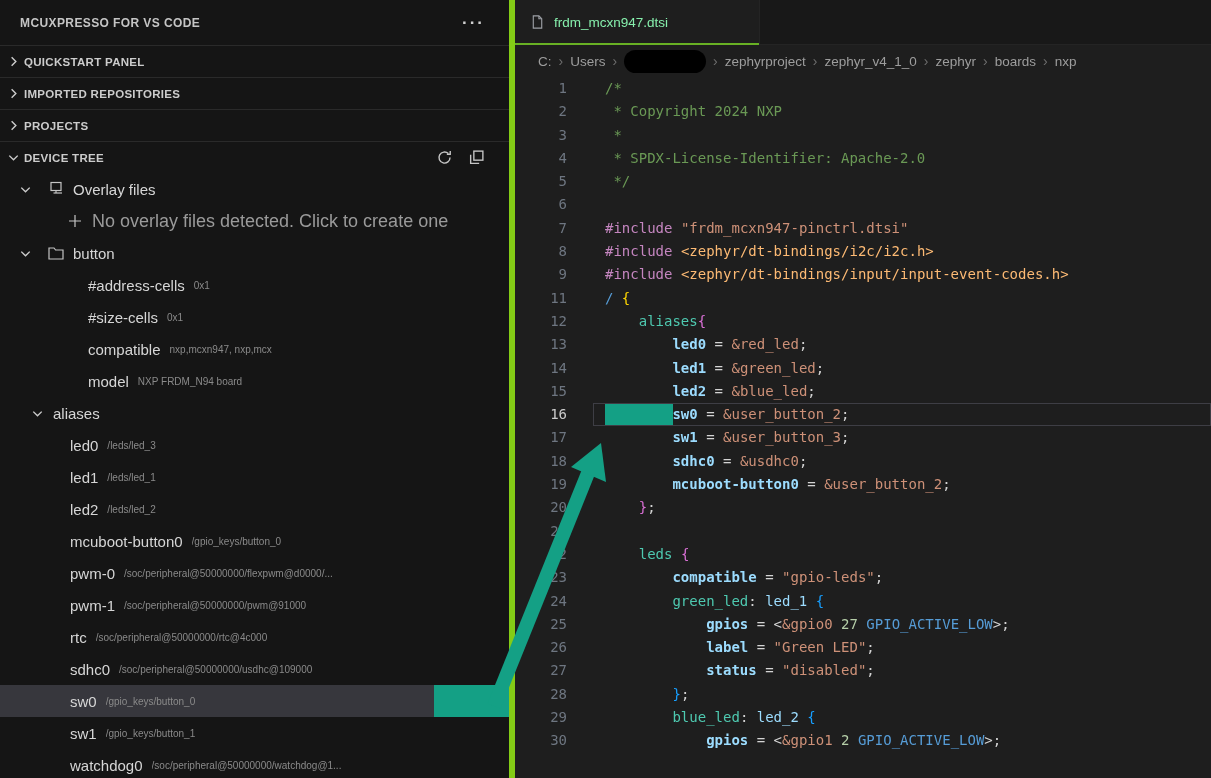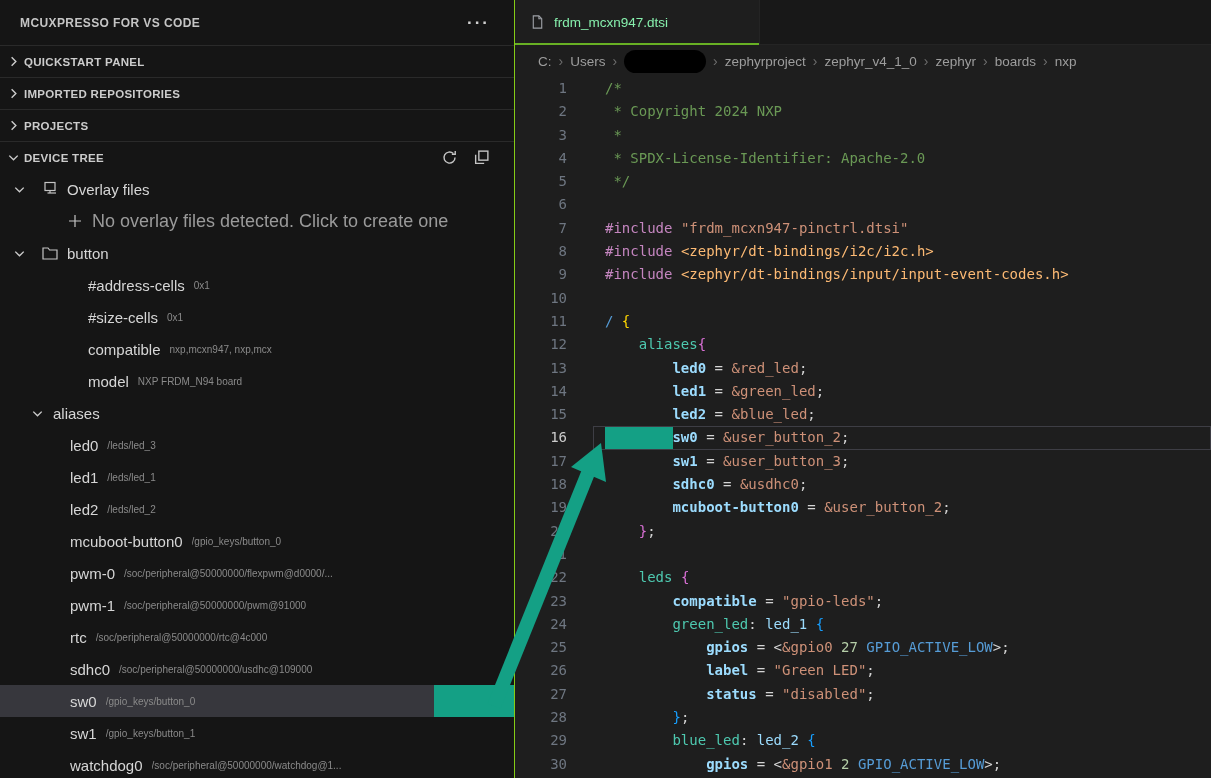--- a/index.html
+++ b/index.html
@@ -6,40 +6,40 @@
     --teal:#14A085;
     --accent:#68B024;
   }
   *{box-sizing:border-box;margin:0;padding:0;}
   html,body{width:1211px;height:778px;overflow:hidden;background:#1e1e1e;
     font-family:"Liberation Sans",sans-serif;}
   #app{position:relative;width:1211px;height:778px;}
 
   
   .sidebar{position:absolute;left:0;top:0;width:515px;height:778px;background:#151515;
-    border-right:1px solid #84cc16;overflow:hidden;}
+    border-right:6px solid #84cc16;overflow:hidden;}
   .sb-header{height:45px;display:flex;align-items:center;justify-content:space-between;
     padding:0 24px 0 20px;}
   .sb-title{font-size:12px;font-weight:600;color:#c5c5c5;letter-spacing:.4px;}
   .sb-more{color:#d0d0d0;font-size:17px;font-weight:700;letter-spacing:2px;cursor:pointer;line-height:1;}
   .section{height:32px;display:flex;align-items:center;border-top:1px solid #2a2a2a;
     padding-left:6px;color:#cccccc;font-weight:700;font-size:11.5px;letter-spacing:.3px;cursor:pointer;}
   .sec-label{margin-left:3px;}
   .sec-actions{margin-left:auto;display:flex;gap:15px;padding-right:24px;align-items:center;}
   .chev{width:15px;height:15px;flex:0 0 15px;}
   .chev path{stroke:#cccccc;stroke-width:1.5;fill:none;}
   .icon16{width:17px;height:17px;}
   .icon16 *{stroke:#c5c5c5;stroke-width:1.3;fill:none;}
 
   .tree{position:relative;}
   .trow{position:relative;height:32px;display:flex;align-items:center;color:#cccccc;
     font-size:15px;cursor:pointer;white-space:nowrap;overflow:hidden;}
   .trow .ticon{width:18px;height:18px;flex:0 0 18px;margin-left:14px;}
   .trow .ticon *{stroke:#c5c5c5;stroke-width:1.2;fill:none;}
-  .lvl1{padding-left:12px;text-align:center;}
+  .lvl1{padding-left:18px;text-align:center;}
   .lvl1 .tname{margin-left:8px;}
   .lvl1b{padding-left:52px;color:#9a9a9a;font-size:18px;}
   .lvl1b .tmuted{margin-left:8px;}
   .prop-row{padding-left:88px;}
   .lvl2{padding-left:30px;}
   .lvl2 .tname{margin-left:8px;}
   .alias{padding-left:70px;}
   .tname{color:#d6d6d6;}
   .tval{color:#8a8a8a;font-size:10px;margin-left:9px;overflow:hidden;text-overflow:ellipsis;}
   .alias.selected{background:#37373d;}
@@ -303,24 +303,20 @@
         </div>
         <div class="codeline">
           <span class="gutter">8</span>
           <span class="linetext"><span class="tk-kw">#include</span><span class="tk-pl"> </span><span class="tk-inc">&lt;zephyr/dt-bindings/i2c/i2c.h&gt;</span></span>
         </div>
         <div class="codeline">
           <span class="gutter">9</span>
           <span class="linetext"><span class="tk-kw">#include</span><span class="tk-pl"> </span><span class="tk-inc">&lt;zephyr/dt-bindings/input/input-event-codes.h&gt;</span></span>
         </div>
         <div class="codeline">
-          <span class="gutter">10</span>
-          <span class="linetext"></span>
-        </div>
-        <div class="codeline">
           <span class="gutter">11</span>
           <span class="linetext"><span class="tk-slash">/ </span><span class="tk-b1">{</span></span>
         </div>
         <div class="codeline">
           <span class="gutter">12</span>
           <span class="linetext"><span class="tk-pl">    </span><span class="tk-node">aliases</span><span class="tk-b2">{</span></span>
         </div>
         <div class="codeline">
           <span class="gutter">13</span>
           <span class="linetext"><span class="tk-pl">        </span><span class="tk-prop">led0</span><span class="tk-pl"> = </span><span class="tk-ref">&amp;red_led</span><span class="tk-pl">;</span></span>

